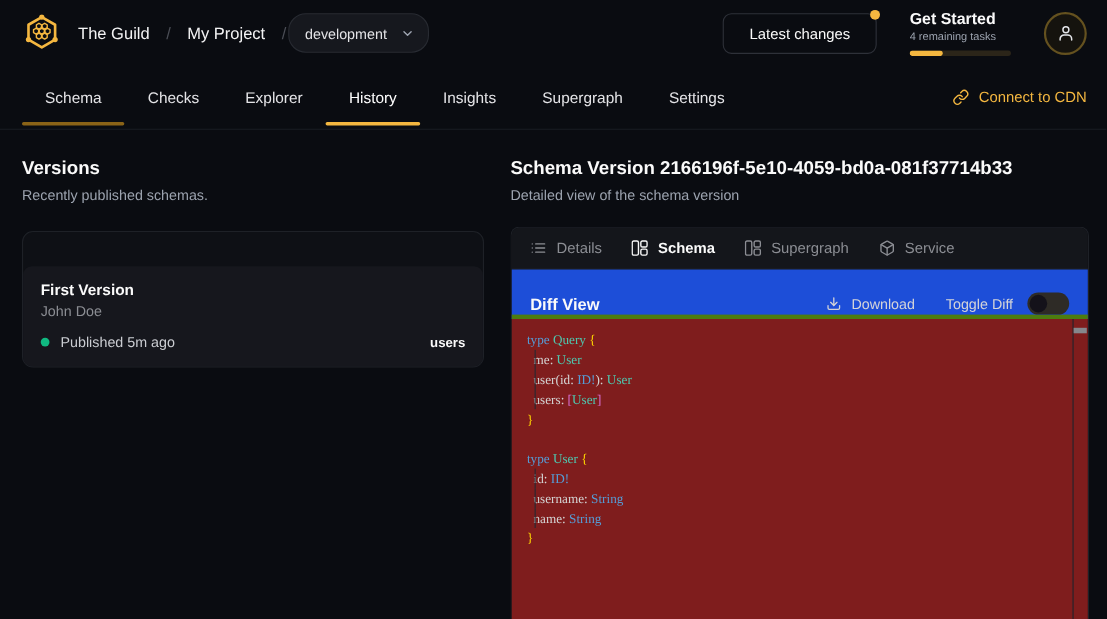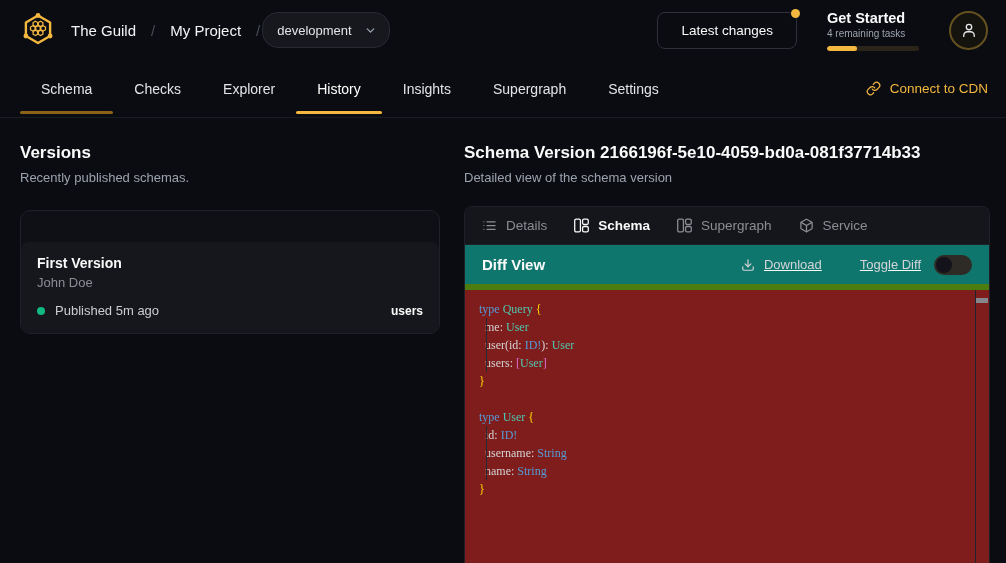--- a/index.html
+++ b/index.html
@@ -65,24 +65,24 @@
   .vi-service { margin-left:auto; font-size:12px; font-weight:700; color:#fafafa; }
 
   .right-col { flex:1; display:flex; flex-direction:column; padding:25px 16px 0 0; min-width:0; }
   .detail-panel { flex:1; margin-top:21px; border:1px solid #1e2127; border-bottom:none;
     border-radius:8px 8px 0 0; display:flex; flex-direction:column; overflow:hidden; min-height:0; }
   .panel-tabs { display:flex; align-items:center; gap:27px; background:#14161b; padding:0 17px;
     height:38px; flex:0 0 auto; border-bottom:1px solid #1e2127; }
   .panel-tab { display:flex; align-items:center; gap:9px; font-size:13.5px; color:#8b8d93; cursor:pointer; }
   .panel-tab.active { color:#fafafa; font-weight:600; }
 
-  .diff-toolbar { display:flex; align-items:center; background:#0f766e; padding:0 17px; height:45px;
-    flex:0 0 auto; border-bottom:6px solid #4d7c0f; }
+  .diff-toolbar { display:flex; align-items:flex-end; background:#1d4ed8; padding:0 17px; height:45px;
+    flex:0 0 auto; border-bottom:4px solid #4d7c0f; }
   .diff-title { font-size:15px; font-weight:700; color:#fafafa; }
-  .toolbar-right { margin-left:auto; display:flex; align-items:center; gap:38px;text-decoration:underline; }
+  .toolbar-right { margin-left:auto; display:flex; align-items:center; gap:28px; }
   .download-btn { display:flex; align-items:center; gap:9px; font-size:13px; color:#d4d4d8;
     background:none; border:none; font-family:inherit; cursor:pointer; padding:0; }
   .toggle-wrap { display:flex; align-items:center; gap:13px; font-size:13px; color:#d4d4d8; }
   .toggle { width:38px; height:20px; border-radius:10px; background:#2e2b26; position:relative; cursor:pointer; }
   .toggle-knob { position:absolute; left:2px; top:2px; width:16px; height:16px; border-radius:50%;
     background:#14121a; }
 
   
   .code-area { position:relative; flex:1; background:#7f1d1d; overflow:hidden;
     font-family:Liberation Serif, serif; font-size:12px; line-height:18px;

